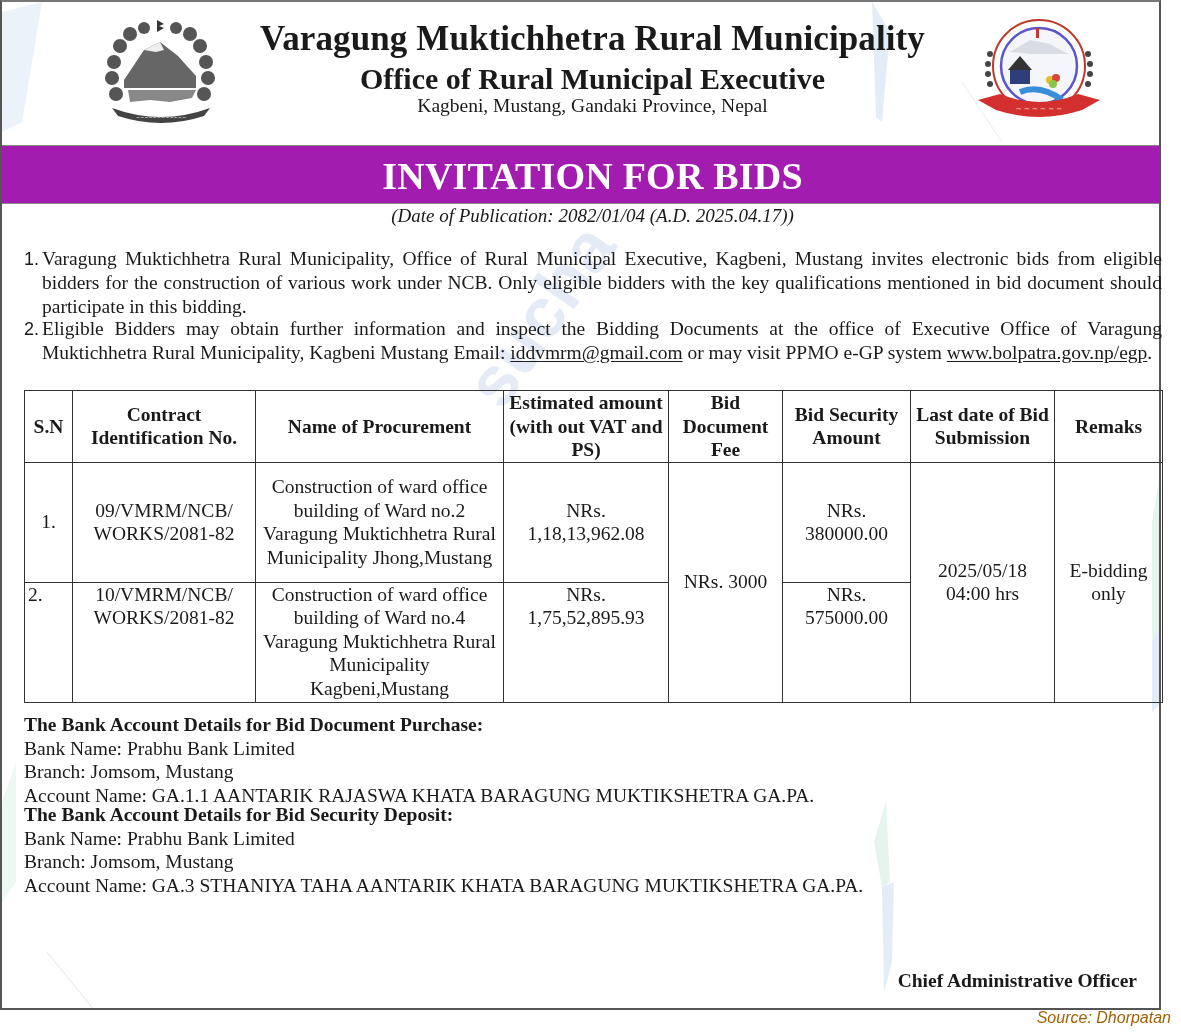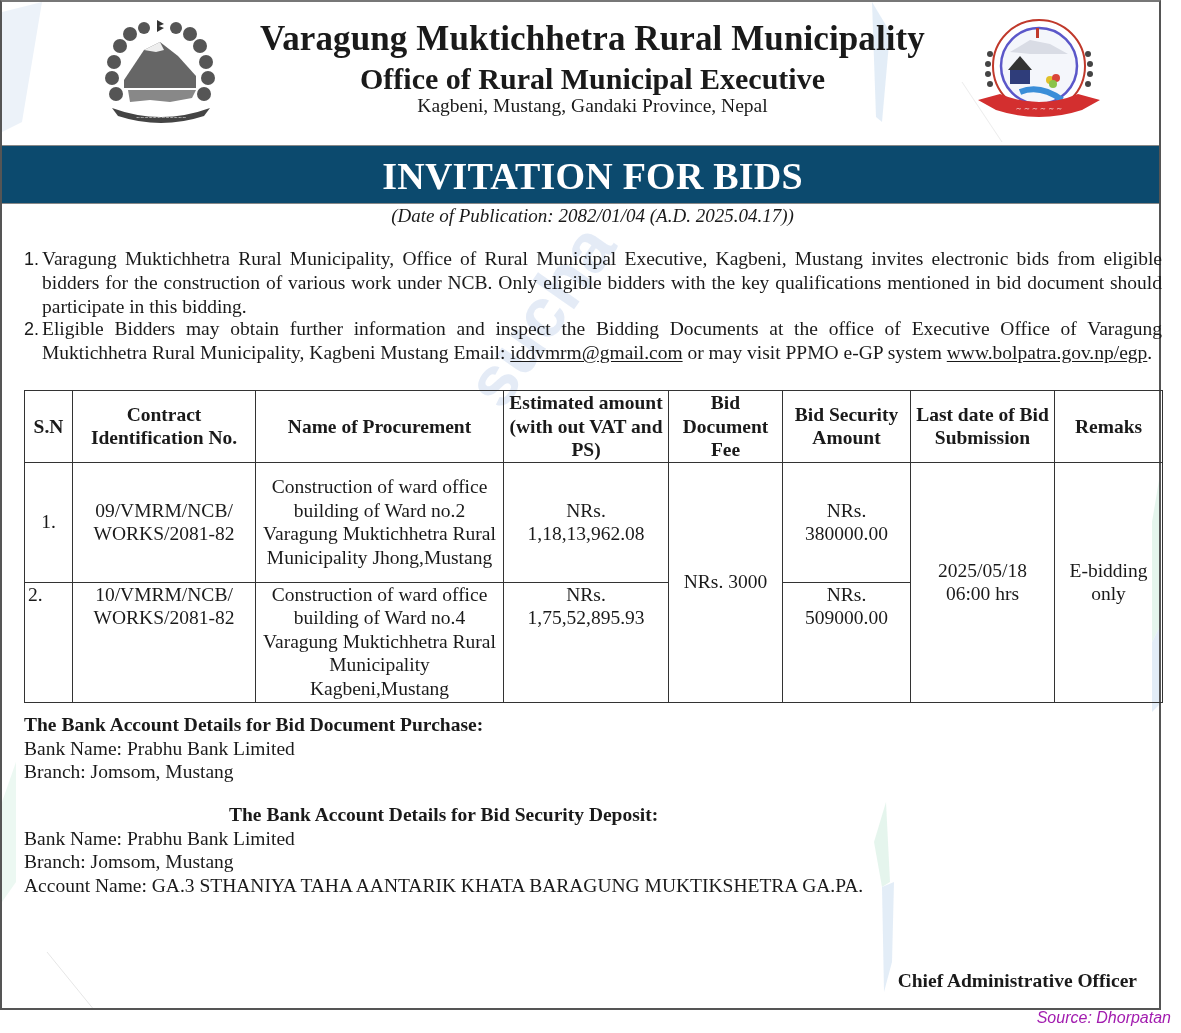--- a/index.html
+++ b/index.html
@@ -10,46 +10,46 @@
   .watermark { position: absolute; pointer-events: none; }
   .header { position: absolute; left: 0; top: 0; width: 1157px; height: 140px; }
   .emblem-left { position: absolute; left: 98px; top: 14px; width: 122px; height: 110px; }
   .emblem-right { position: absolute; left: 968px; top: 12px; width: 138px; height: 112px; }
   .title-main { position: absolute; left: 0; width: 1181px; top: 17px; text-align: center;
                 font-weight: bold; font-size: 35px; letter-spacing: 0.1px; }
   .title-sub { position: absolute; left: 0; width: 1181px; top: 60px; text-align: center;
                font-weight: bold; font-size: 30px; }
   .title-addr { position: absolute; left: 0; width: 1181px; top: 93px; text-align: center;
                 font-size: 19.5px; }
-  .banner { position: absolute; left: 0; top: 143px; width: 1157px; height: 57px; background: #0c4a6e;
+  .banner { position: absolute; left: 0; top: 143px; width: 1157px; height: 57px; background: #a21caf;
             border-top: 1px solid #888; border-bottom: 1px solid #888; }
   .banner-text { position: absolute; left: 0; width: 1181px; top: 8px; text-align: center; color: #fff;
                  font-weight: bold; font-size: 38px; letter-spacing: 0.2px; }
   .pubdate { position: absolute; left: 0; width: 1181px; top: 203px; text-align: center;
              font-style: italic; font-size: 19px; }
   .para { position: absolute; left: 22px; width: 1138px; font-size: 19.5px; line-height: 24px;
           text-align: justify; }
   .para .num { position: absolute; left: 0; top: 0; font-family: "Liberation Sans", "DejaVu Sans", sans-serif; font-size: 18px; }
   .para .txt { margin-left: 18px; display: block; text-align: justify; }
   .p1 { top: 245px; }
   .p2 { top: 315px; }
   u { text-underline-offset: 2px; }
   table.bids { position: absolute; left: 22px; top: 388px; width: 1138px; border-collapse: collapse;
                font-size: 19.5px; table-layout: fixed; }
   table.bids th, table.bids td { border: 1.5px solid #333; text-align: center; vertical-align: middle;
                                  padding: 0 3px; line-height: 23.5px; }
   table.bids th { font-weight: bold; height: 70px; }
   table.bids td.sn2 { text-align: left; vertical-align: top; }
   .bank { position: absolute; left: 22px; font-size: 19.5px; line-height: 23.5px; }
-  .bank .h { font-weight: bold; text-align: center; }
+  .bank .h { font-weight: bold; }
   .bank1 { top: 711px; }
   .bank2 { top: 801px; }
   .signoff { position: absolute; right: 22px; top: 968px; font-weight: bold; font-size: 19.5px; }
   .source { position: absolute; right: 10px; top: 1009px; font-family: "Liberation Sans", "DejaVu Sans", sans-serif;
-            font-style: italic; font-size: 16px; color: #a21caf; }
+            font-style: italic; font-size: 16px; color: #a16207; }
 </style>
 </head>
 <body>
 
 <div class="page">
 
   <svg class="watermark" style="left:0;top:0" width="1157" height="1006">
     <polygon points="0,10 40,0 20,120 0,130" fill="#dfe9f5" opacity="0.6"></polygon>
     <polygon points="870,0 888,30 880,120 874,115" fill="#d7e6f4" opacity="0.7"></polygon>
     <polygon points="872,840 884,800 888,880 880,885" fill="#dff3e9" opacity="0.8"></polygon>
@@ -157,37 +157,38 @@
       </tr>
     </thead>
     <tbody>
       <tr style="height:120px">
         <td>1.</td>
         <td>09/VMRM/NCB/ WORKS/2081-82</td>
         <td>Construction of ward office building of Ward no.2 Varagung Muktichhetra Rural Municipality Jhong,Mustang</td>
         <td>NRs. 1,18,13,962.08</td>
         <td rowspan="2">NRs. 3000</td>
         <td>NRs. 380000.00</td>
-        <td rowspan="2">2025/05/18 06:00 hrs</td>
+        <td rowspan="2">2025/05/18 04:00 hrs</td>
         <td rowspan="2">E-bidding only</td>
       </tr>
       <tr style="height:120px">
         <td class="sn2">2.</td>
         <td style="vertical-align:top">10/VMRM/NCB/ WORKS/2081-82</td>
         <td style="vertical-align:top">Construction of ward office building of Ward no.4 Varagung Muktichhetra Rural Municipality Kagbeni,Mustang</td>
         <td style="vertical-align:top">NRs. 1,75,52,895.93</td>
-        <td style="vertical-align:top">NRs. 509000.00</td>
+        <td style="vertical-align:top">NRs. 575000.00</td>
       </tr>
     </tbody>
   </table>
 
   <div class="bank bank1">
     <div class="h">The Bank Account Details for Bid Document Purchase:</div>
     <div>Bank Name: Prabhu Bank Limited</div>
     <div>Branch: Jomsom, Mustang</div>
+    <div>Account Name: GA.1.1 AANTARIK RAJASWA KHATA BARAGUNG MUKTIKSHETRA GA.PA.</div>
   </div>
 
   <div class="bank bank2">
     <div class="h">The Bank Account Details for Bid Security Deposit:</div>
     <div>Bank Name: Prabhu Bank Limited</div>
     <div>Branch: Jomsom, Mustang</div>
     <div>Account Name: GA.3 STHANIYA TAHA AANTARIK KHATA BARAGUNG MUKTIKSHETRA GA.PA.</div>
   </div>
 
   <div class="signoff">Chief Administrative Officer</div>

